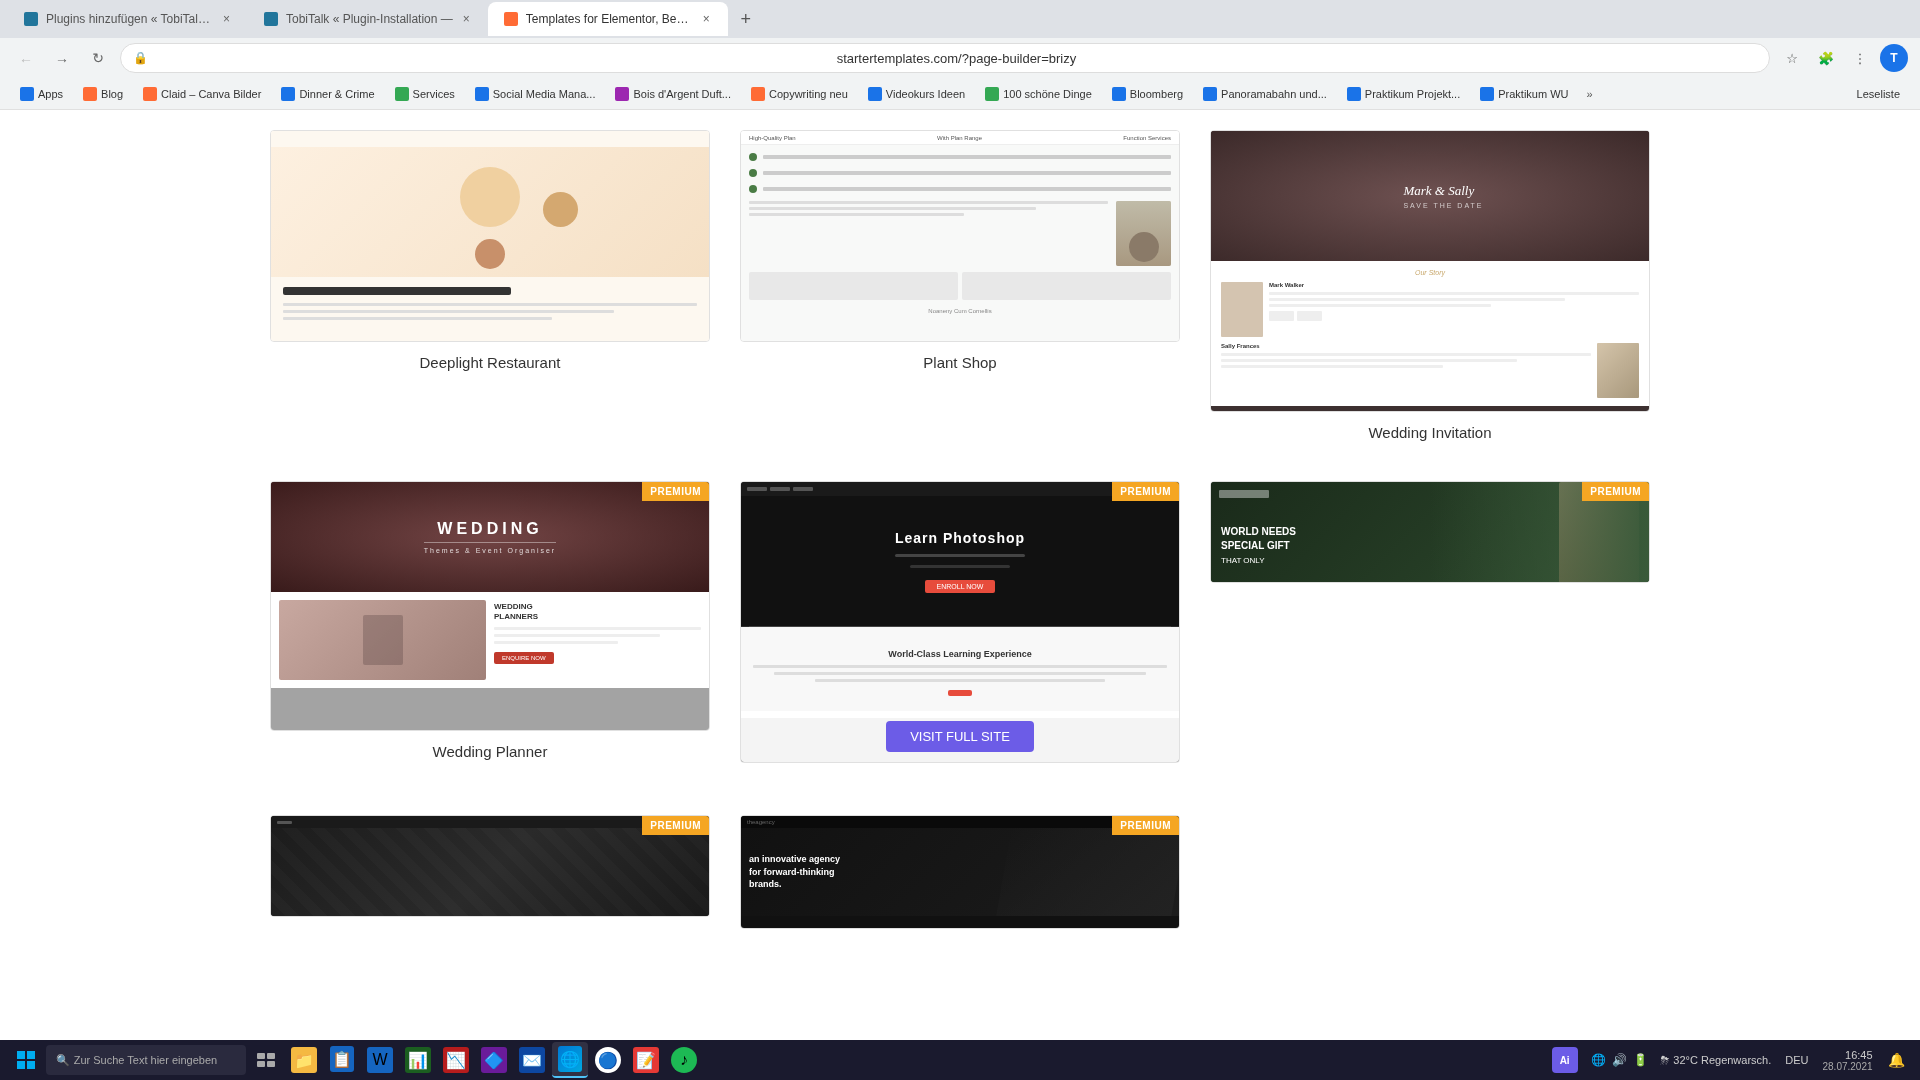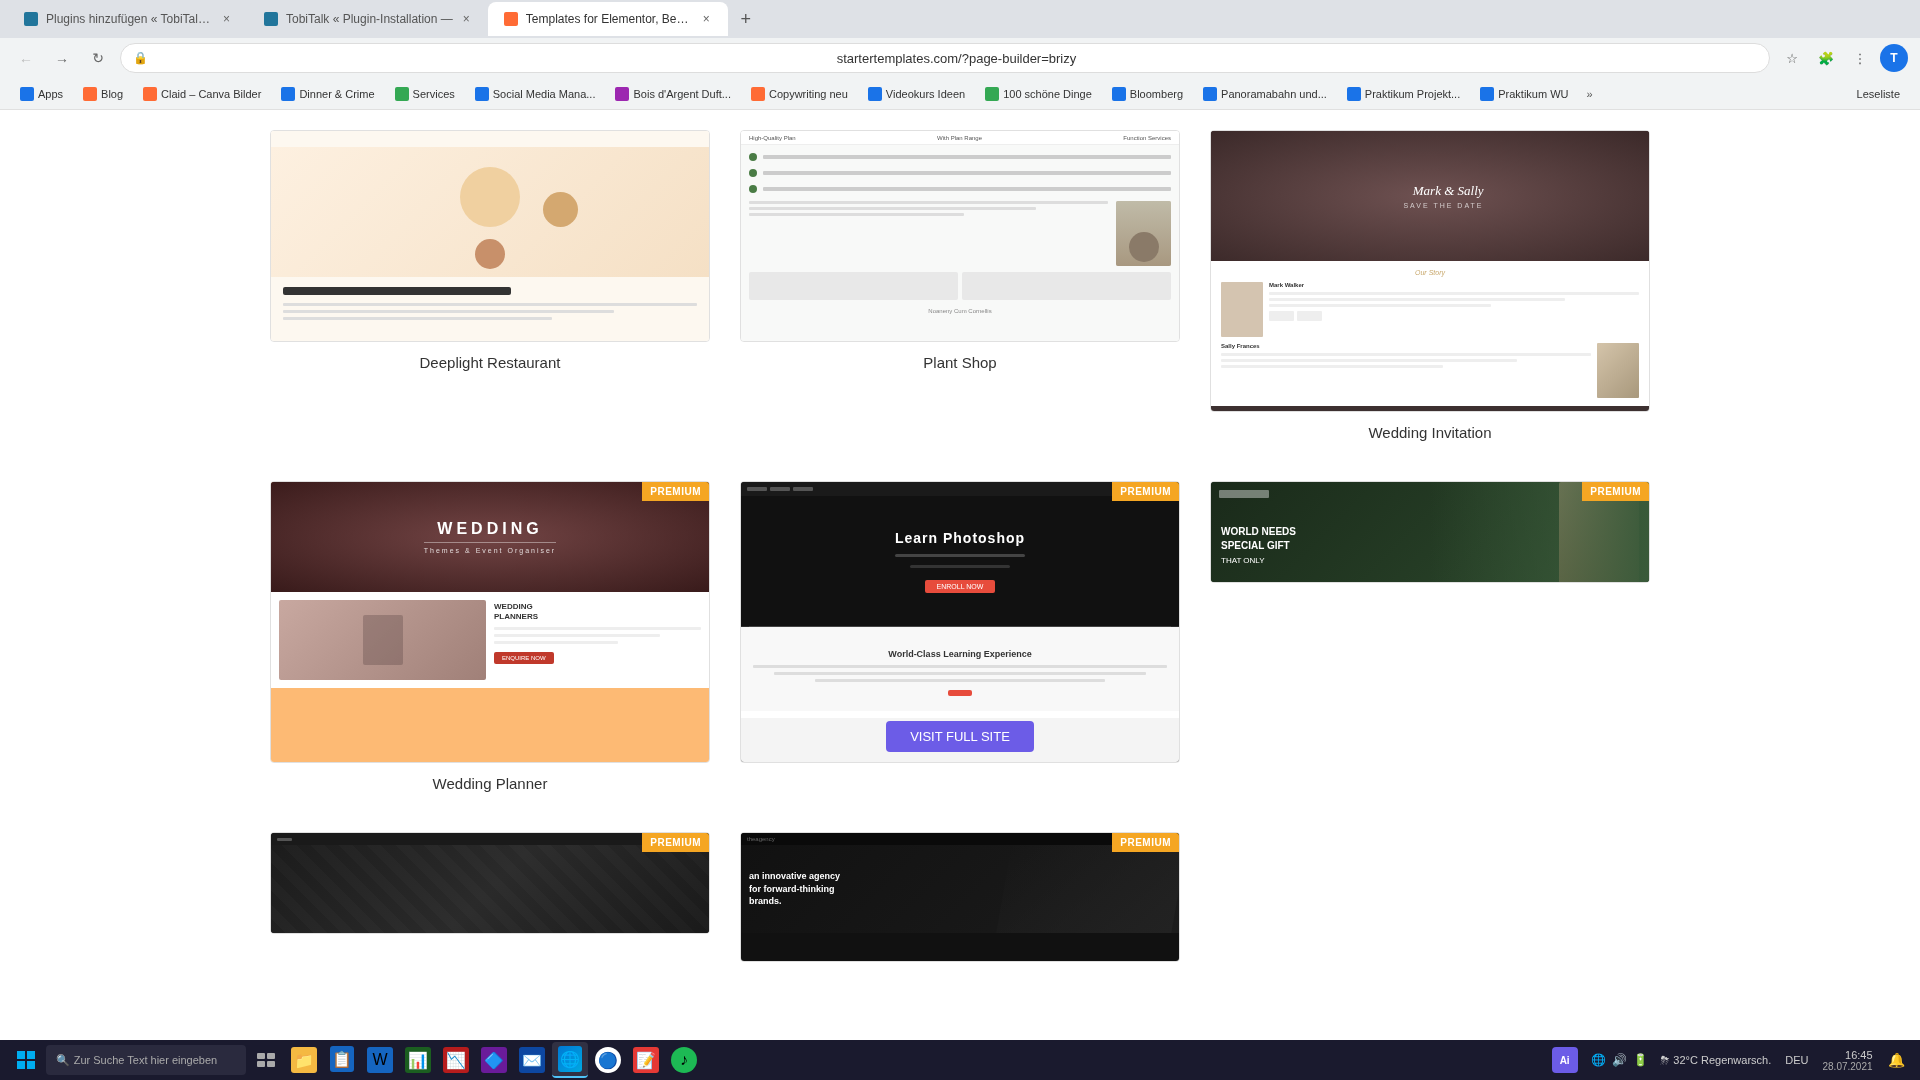--- a/index.html
+++ b/index.html
@@ -267,21 +267,21 @@
       </div>
       <div class="card-label">Plant Shop</div>
     </div>
 
     <div class="template-card">
       <div class="card-image-wrap">
         <div class="mock-img" style="height:280px; background:#3d3030;">
 
           <div style="height:130px; background: linear-gradient(rgba(20,15,15,0.4), rgba(20,15,15,0.3)), #5a4040; display:flex; align-items:center; justify-content:center; position:relative; overflow:hidden;">
             <div style="position:absolute; inset:0; background: radial-gradient(ellipse at center, #7a5a5a 0%, #3a2828 100%); opacity:0.8;"></div>
-            <div style="text-align:right; position:relative; z-index:1;margin-left:27px;">
+            <div style="text-align:left; position:relative; z-index:1;margin-left:27px;">
               <div style="font-size:13px; color:white; font-style:italic; font-family:Georgia,serif;">Mark &amp; Sally</div>
               <div style="font-size:7px; color:rgba(255,255,255,0.7); margin-top:3px; letter-spacing:2px;">SAVE THE DATE</div>
             </div>
           </div>
 
           <div style="background:#fff; padding:8px 10px;">
             <div style="font-size:7px; color:#c9a96e; text-align:center; font-style:italic; margin-bottom:6px;">Our Story</div>
             <div style="display:grid; grid-template-columns:42px 1fr; gap:6px;">
               <div style="background:#d4c4b0; height:55px; border-radius:1px;"></div>
               <div>
@@ -309,21 +309,21 @@
             </div>
           </div>
         </div>
       </div>
       <div class="card-label">Wedding Invitation</div>
     </div>
 
     <div class="template-card">
       <div class="card-image-wrap">
         <div class="premium-badge">PREMIUM</div>
-        <div class="mock-img" style="height:280px; background:#fdba74;">
+        <div class="mock-img" style="height:248px; background:#a3a3a3;">
 
           <div style="height:110px; background: linear-gradient(rgba(15,8,8,0.5), rgba(15,8,8,0.6)), #6b3838; display:flex; align-items:center; justify-content:center; flex-direction:column; gap:5px; position:relative; overflow:hidden;">
             <div style="position:absolute; inset:0; background: radial-gradient(ellipse at center, #8b5555 0%, #3a1a1a 100%); opacity:0.7;"></div>
             <div style="position:relative; z-index:1; text-align:center;">
               <div style="font-size:16px; color:white; font-weight:700; letter-spacing:4px; text-transform:uppercase;">WEDDING</div>
               <div style="height:1px; background:rgba(255,255,255,0.4); margin:4px 0;"></div>
               <div style="font-size:7px; color:rgba(255,255,255,0.8); letter-spacing:2px;">Themes &amp; Event Organiser</div>
             </div>
           </div>
 
@@ -420,21 +420,21 @@
             <div style="position:absolute; inset:0; background: repeating-linear-gradient(45deg, transparent, transparent 10px, rgba(255,255,255,0.02) 10px, rgba(255,255,255,0.02) 20px);"></div>
           </div>
         </div>
       </div>
       <div class="card-label"></div>
     </div>
 
     <div class="template-card">
       <div class="card-image-wrap">
         <div class="premium-badge">PREMIUM</div>
-        <div class="mock-img" style="height:128px; background:#111; overflow:hidden;">
+        <div class="mock-img" style="height:112px; background:#111; overflow:hidden;">
           <div style="background:#0a0a0a; height:12px; display:flex; align-items:center; padding:0 6px; gap:4px;">
             <div style="font-size:6px; color:#666;">theagency</div>
           </div>
           <div style="height:88px; background: linear-gradient(135deg, #111 0%, #1c1c1c 100%); display:flex; align-items:center; padding:8px; position:relative;">
             <div style="position:absolute; right:0; top:0; bottom:0; width:40%; background:linear-gradient(135deg, transparent 0%, #222 100%); transform:skewX(-10deg);"></div>
             <div style="color:white; font-size:9px; font-weight:700; line-height:1.4; position:relative; z-index:1;">an innovative agency<br>for forward-thinking<br>brands.</div>
           </div>
         </div>
       </div>
       <div class="card-label"></div>

